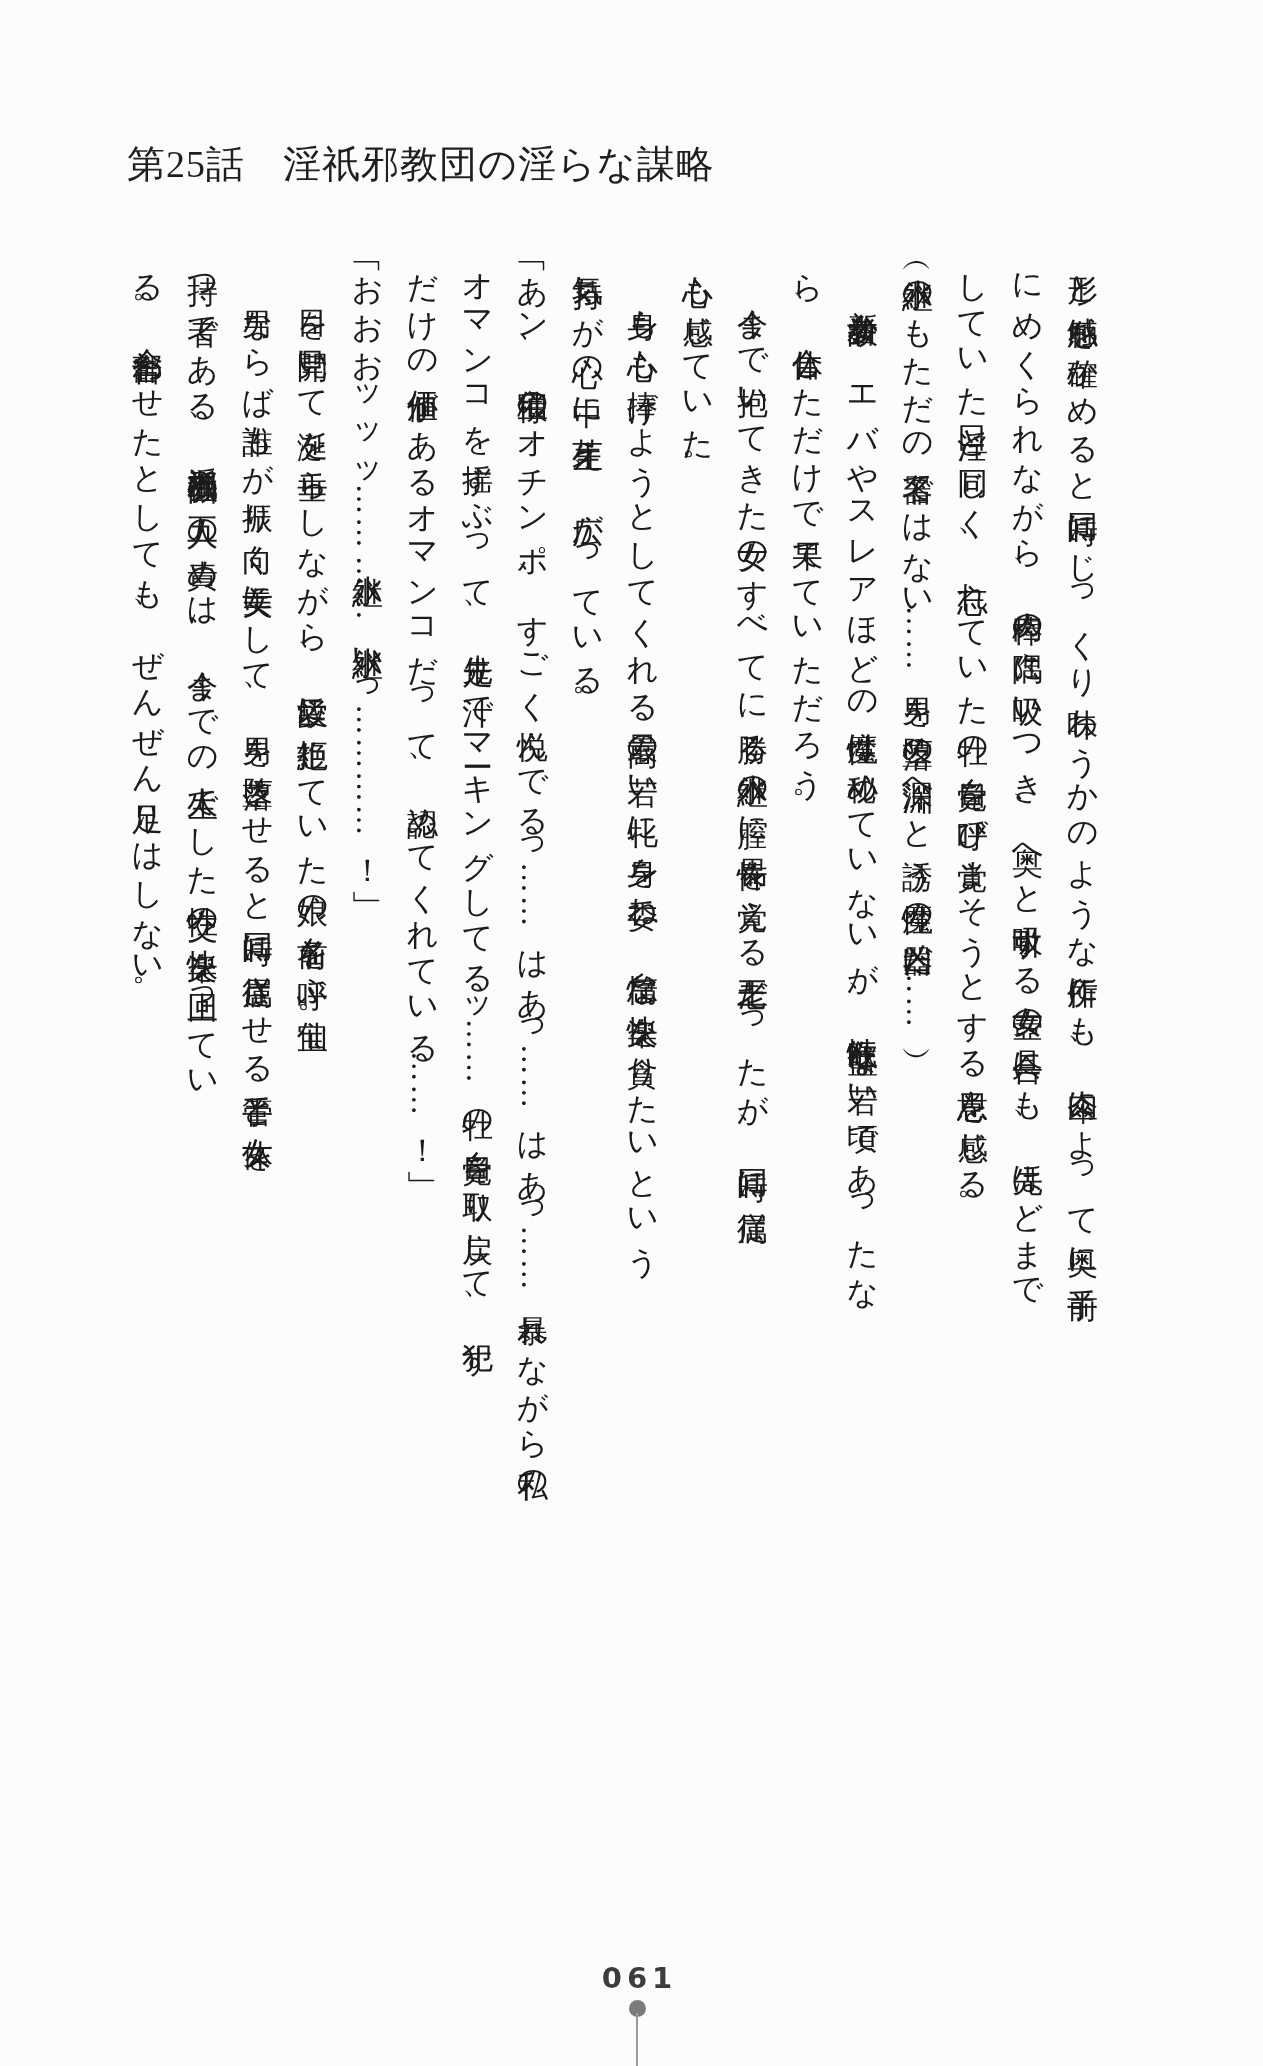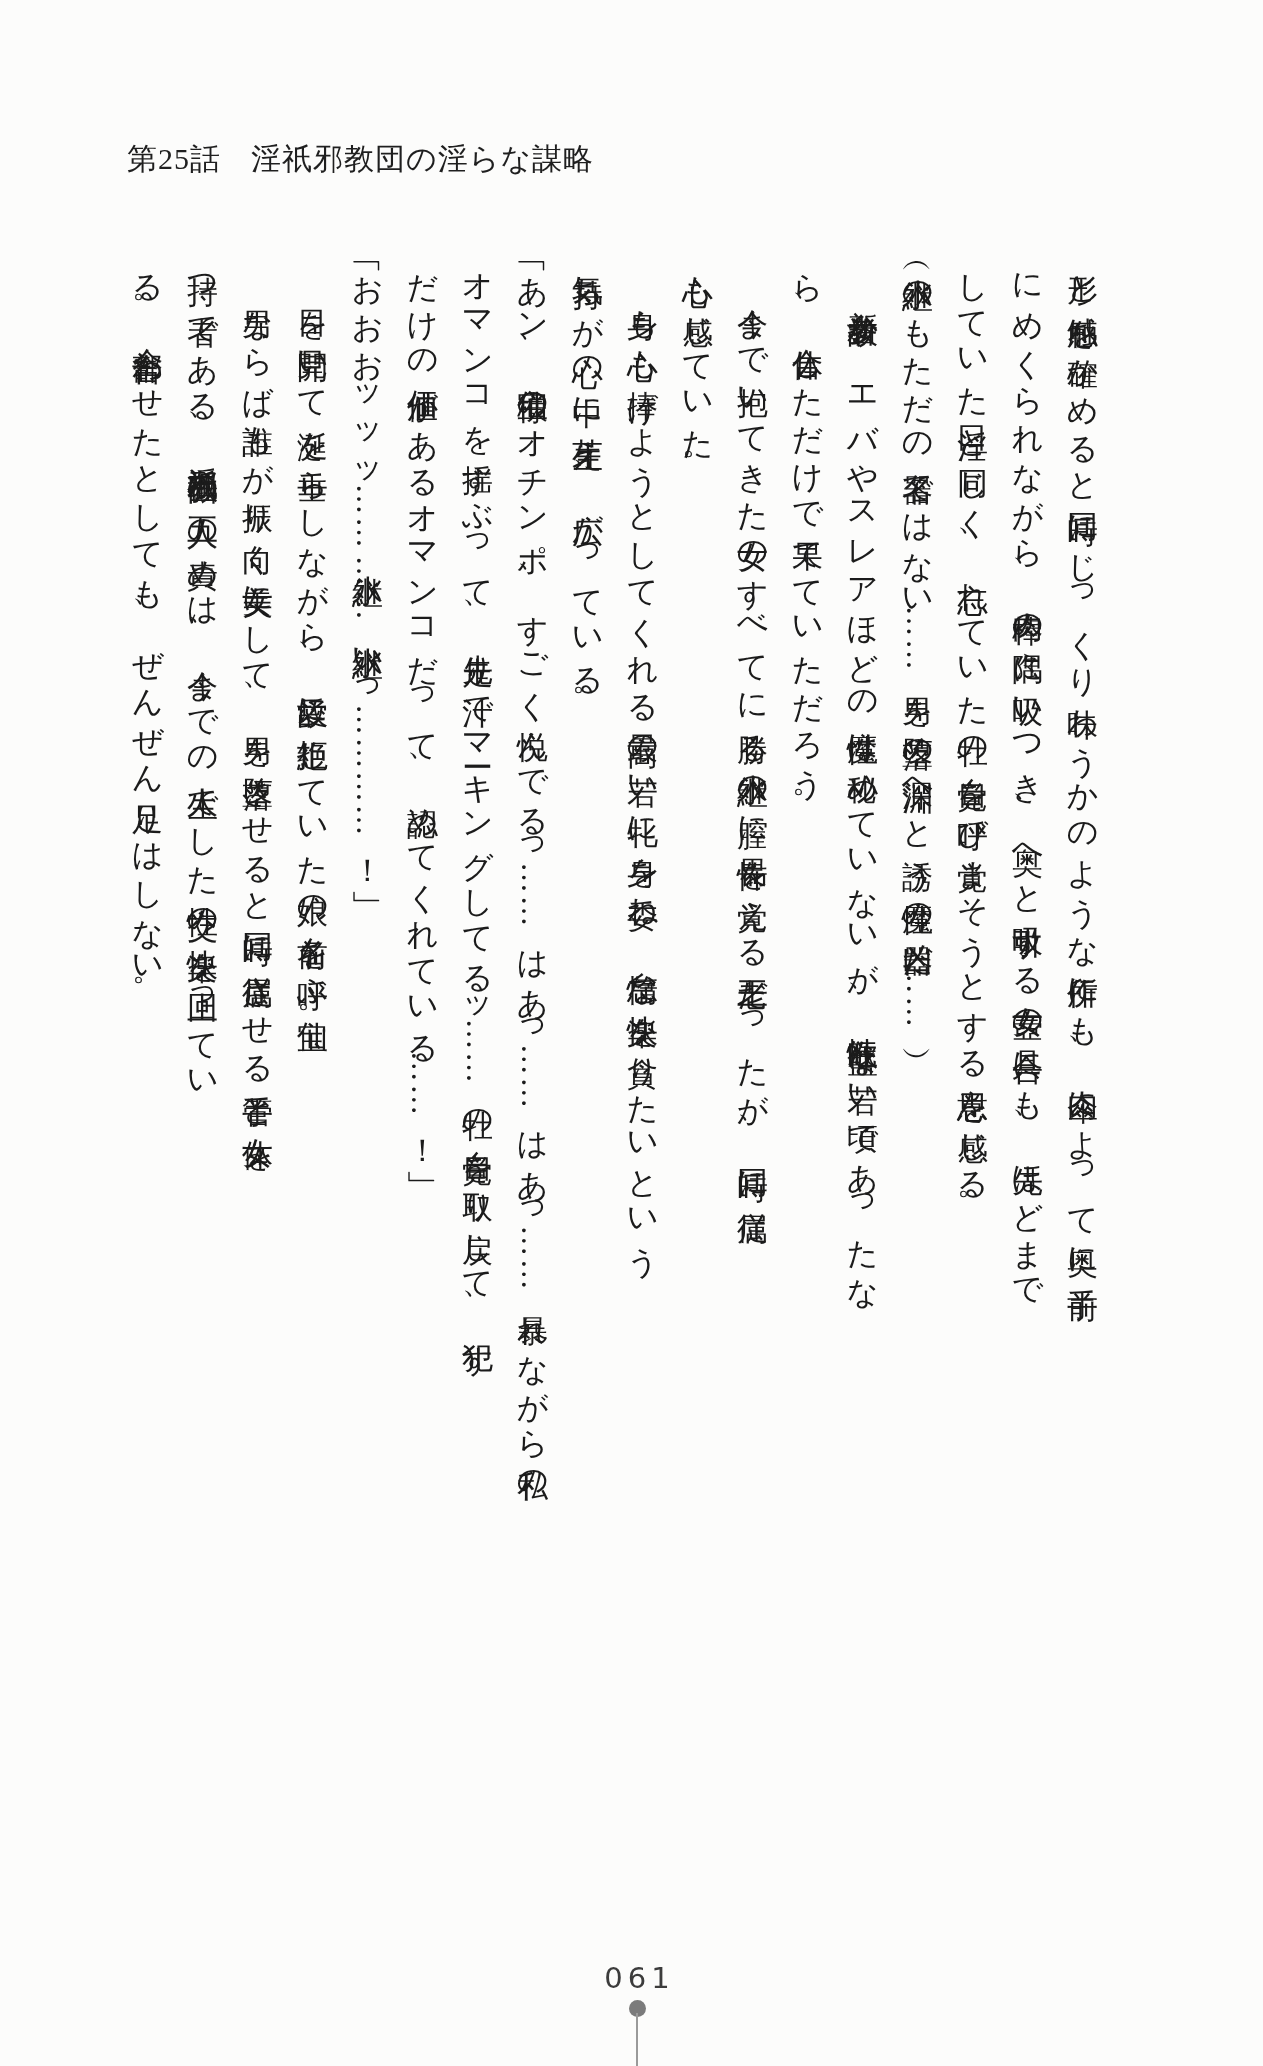--- a/index.html
+++ b/index.html
@@ -8,21 +8,21 @@
     width: 1263px;
     height: 2066px;
     background: #fcfcfb;
     overflow: hidden;
     font-family: "Liberation Serif", "DejaVu Serif", serif;
   }
   .chapter-header {
     position: absolute;
     left: 127px;
     top: 139px;
-    font-size: 30px;
+    font-size: 38px;
     color: #1f1f1f;
     letter-spacing: 1px;
     white-space: nowrap;
     text-align: center;
   }
   .chapter-header .gap { display: inline-block; width: 1em; }
   .body-text {
     position: absolute;
     top: 252px;
     right: 153px;
@@ -39,21 +39,21 @@
     margin: 0;
     padding: 0;
     white-space: nowrap;
   }
   .page-number {
     position: absolute;
     top: 1961px;
     left: 637px;
     transform: translateX(-50%);
     font-family: "DejaVu Sans", "Liberation Sans", sans-serif;
-    font-weight: 400;
+    font-weight: 700;
     font-size: 29px;
     letter-spacing: 5px;
     padding-left: 5px; 
     color: #3c3c3c;
   }
   .marker-dot {
     position: absolute;
     top: 2000px;
     left: 637px;
     margin-left: -8px;

